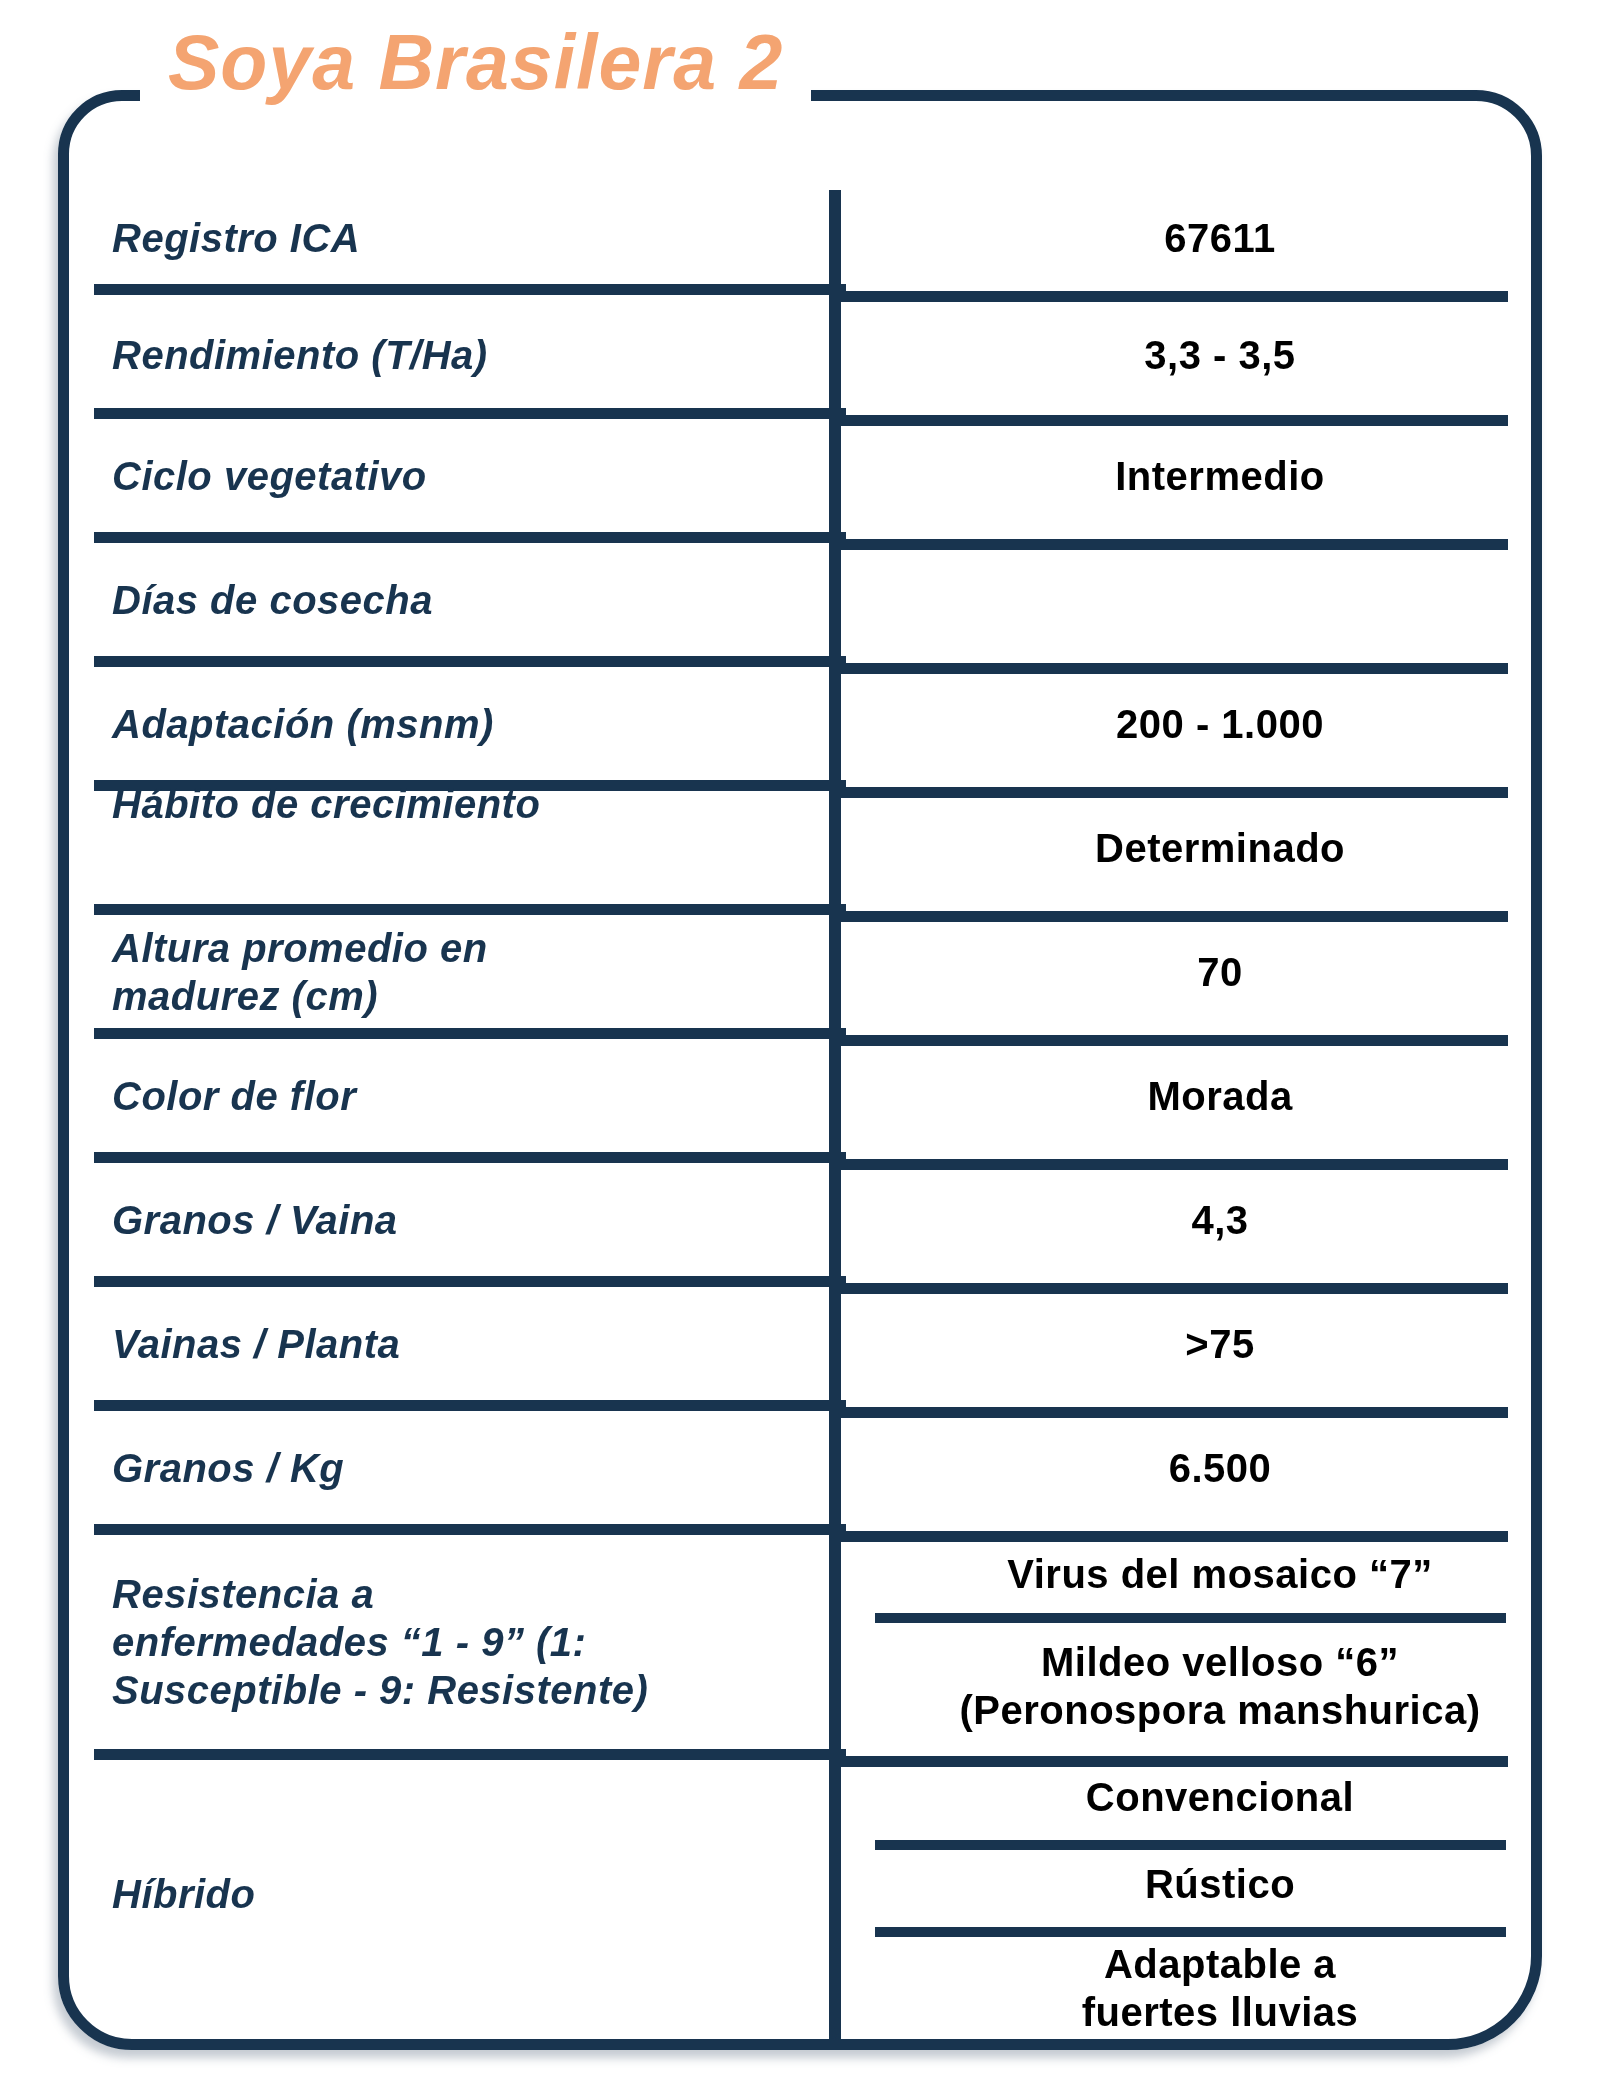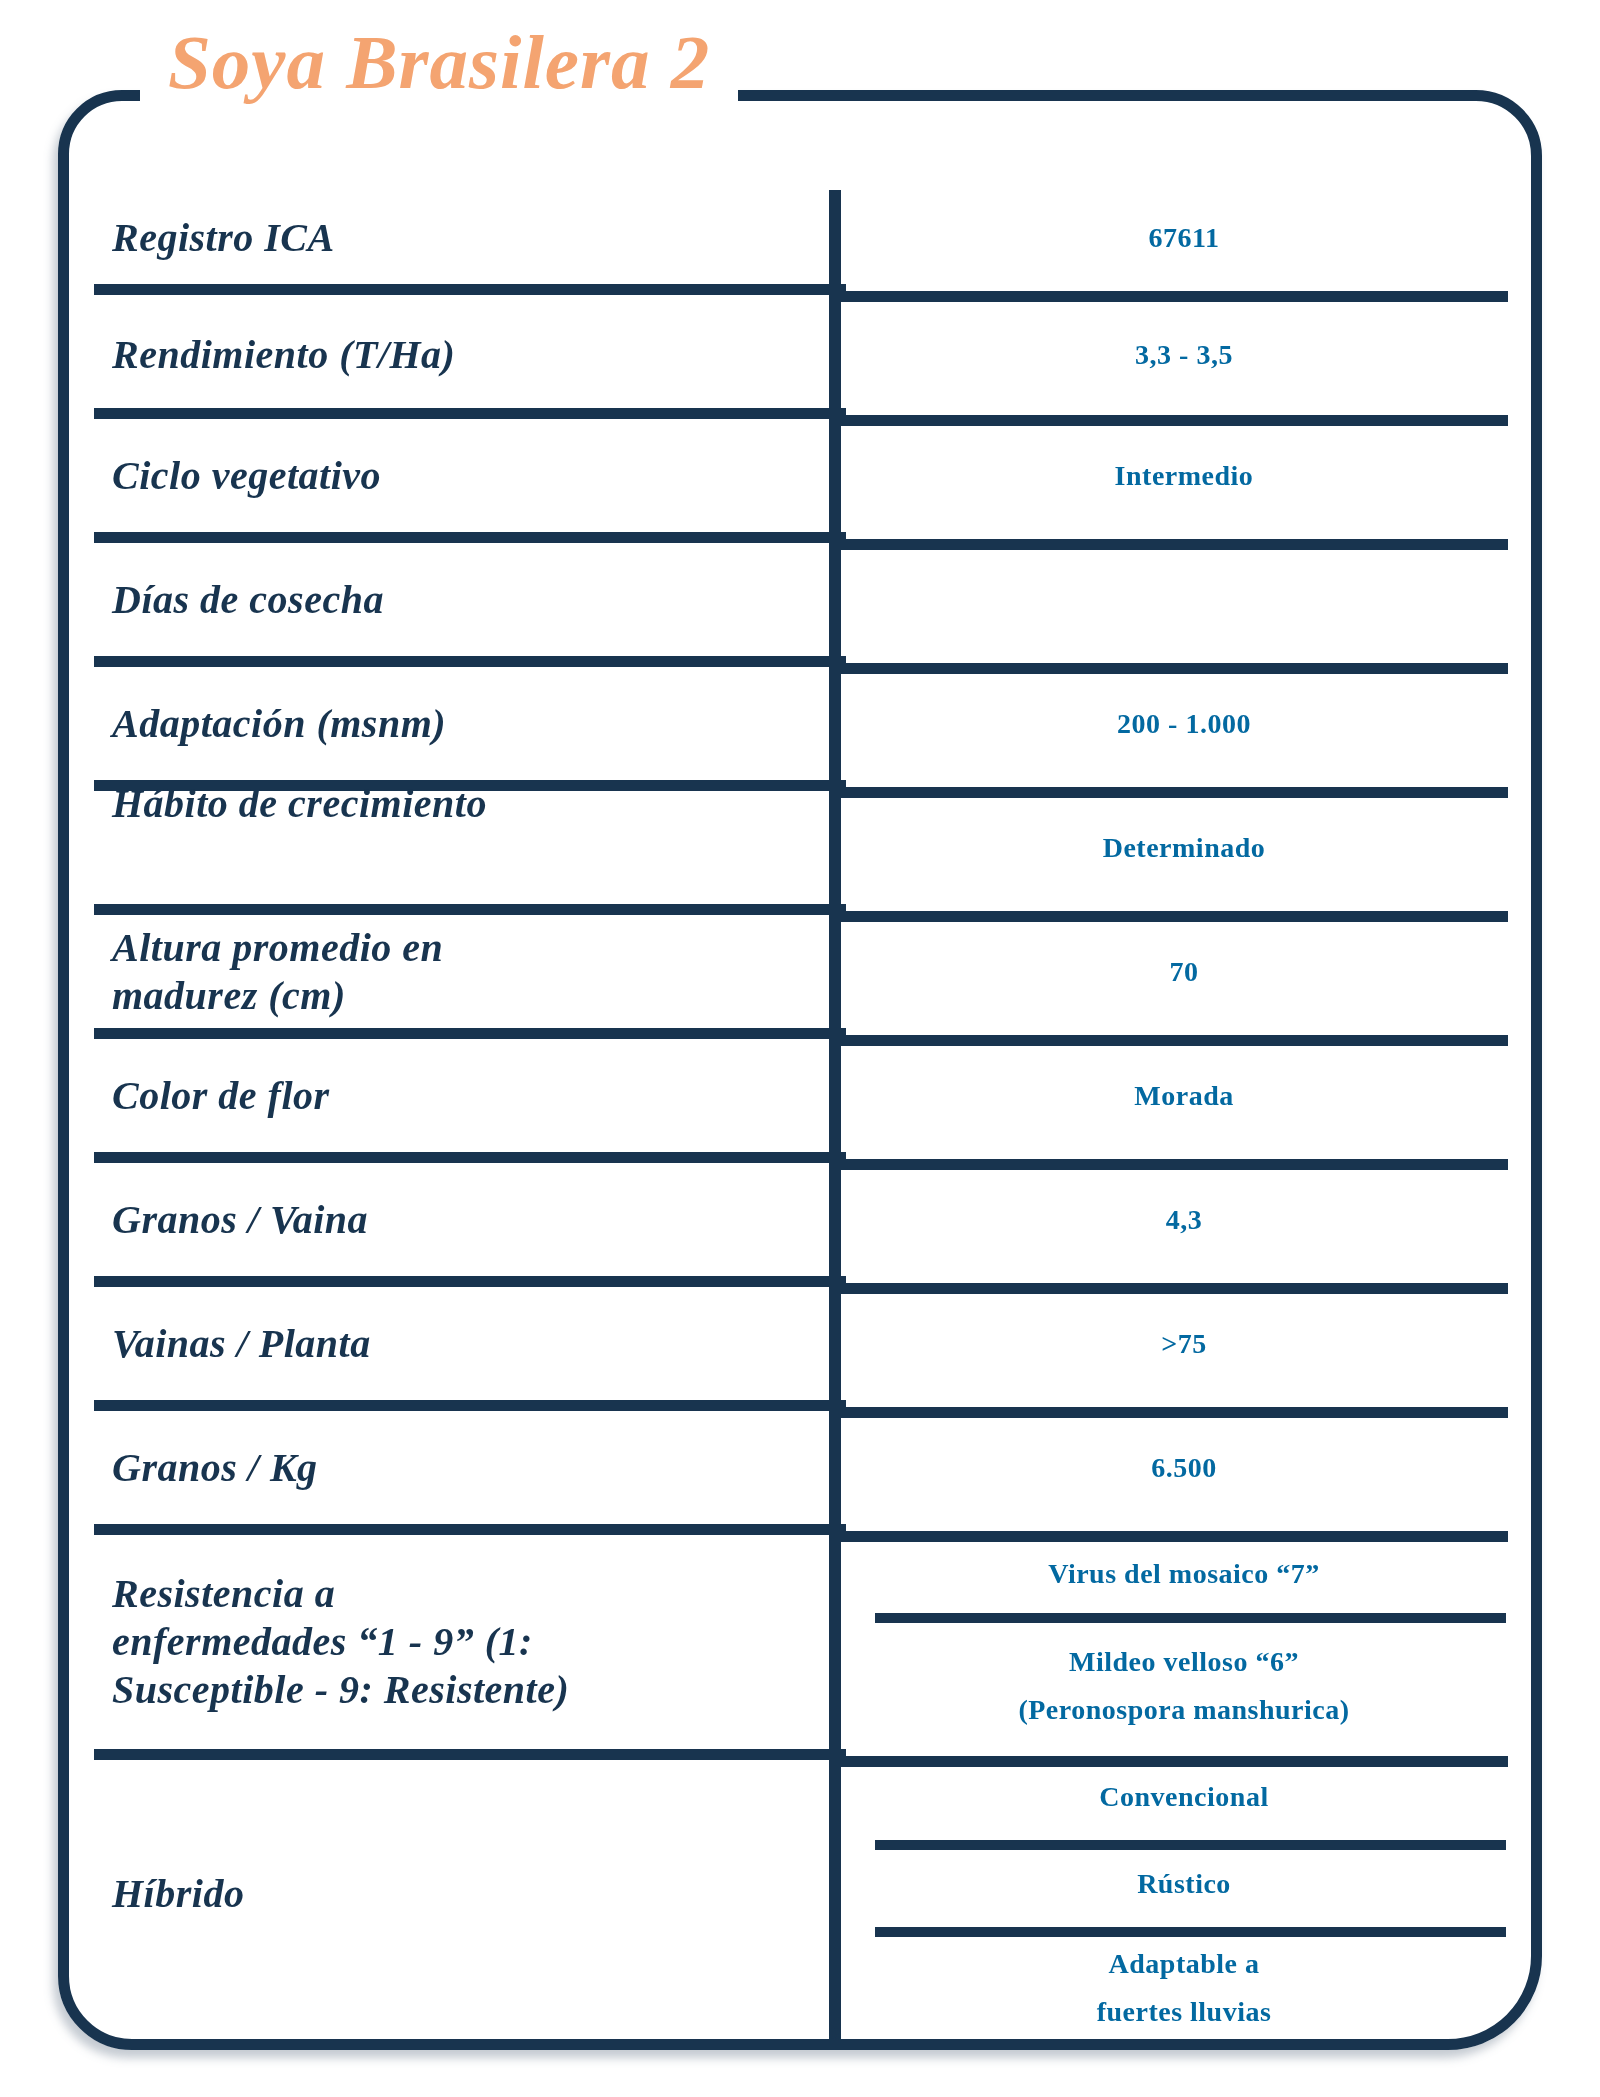--- a/index.html
+++ b/index.html
@@ -1,20 +1,20 @@
 <!DOCTYPE html>
 <html><head>
 <meta charset="utf-8">
 <style>
   html,body{margin:0;padding:0;background:#ffffff;}
   .canvas{
     position:relative;
     width:1600px;height:2085px;
     background:#ffffff;
-    font-family:Liberation Serif, serif;
+    font-family:Liberation Sans, sans-serif;
     color:#18344F;
     overflow:hidden;
   }
   .frame{
     position:absolute;
     left:58px;top:90px;
     width:1484px;height:1960px;
     border:11px solid #18344F;
     border-radius:64px 66px 94px 74px;
     box-sizing:border-box;
@@ -57,28 +57,28 @@
     left:112px;width:700px;
     transform:translateY(-50%);
     font-weight:700;font-style:italic;
     font-size:40px;line-height:48px;
     letter-spacing:0.5px;
     white-space:pre-line;
     color:#18344F;
   }
   .value{
     position:absolute;
-    left:846px;width:676px;
+    left:882px;width:676px;
     transform:translateY(-50%);
     text-align:center;
     font-weight:700;
-    font-size:28px;line-height:48px;
+    font-size:40px;line-height:48px;
     letter-spacing:0.5px;
     white-space:pre-line;
-    color:#0369a1;
+    color:#000000;
   }
 </style>
 </head>
 <body>
 
 <div class="canvas">
 
   <div class="frame"></div>
 
   <div class="title">Soya Brasilera 2</div>

